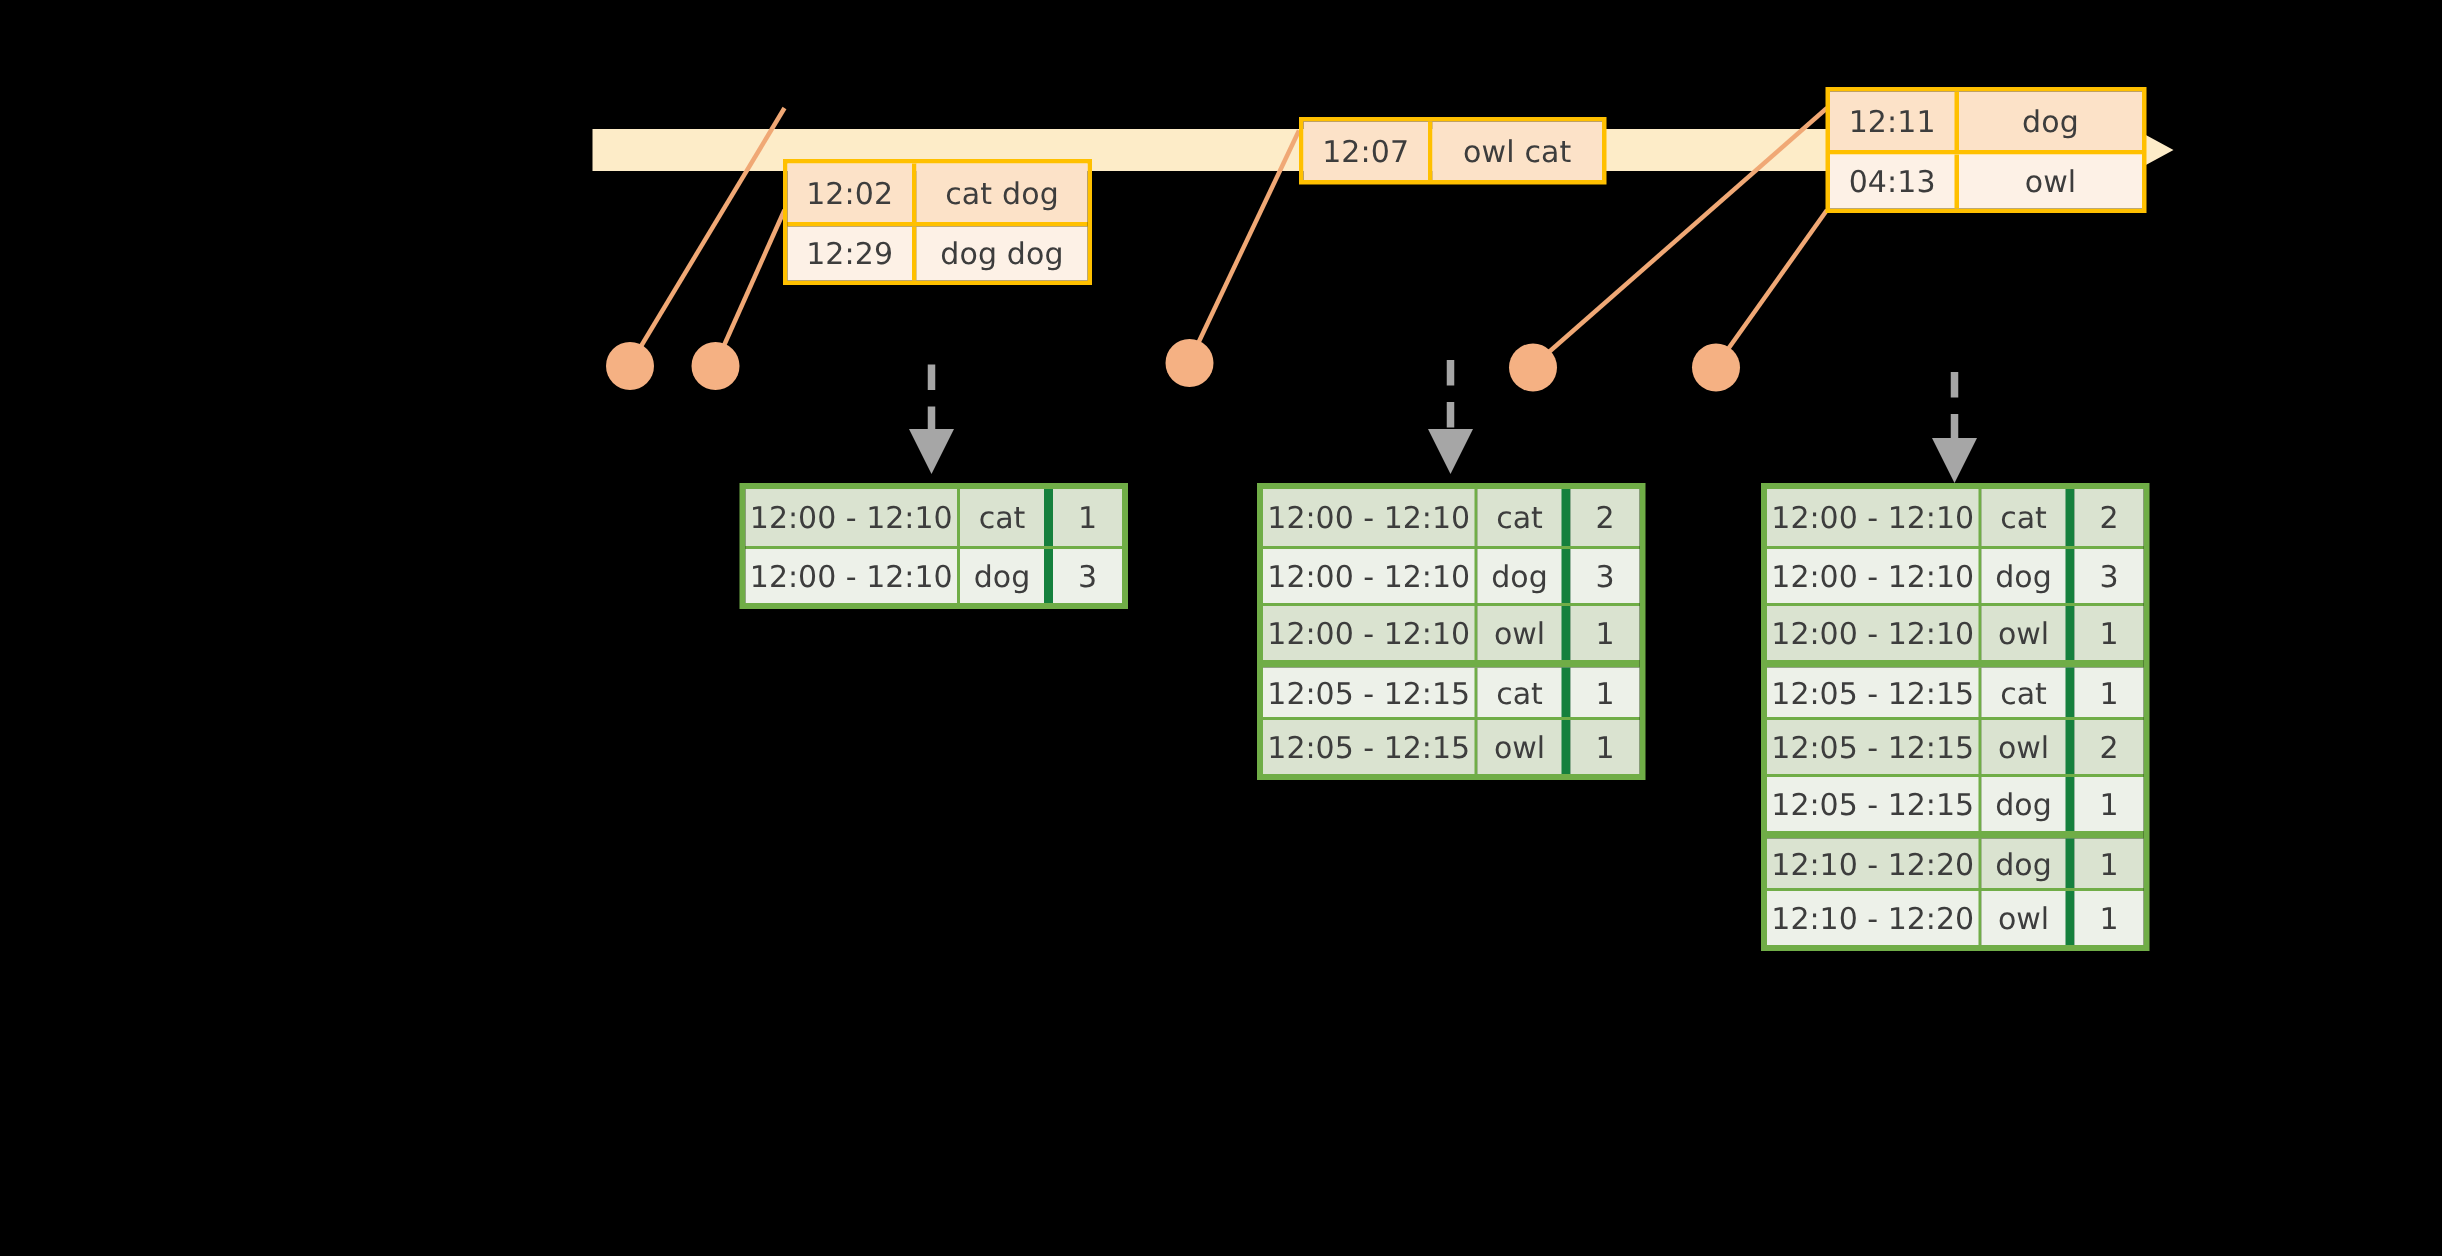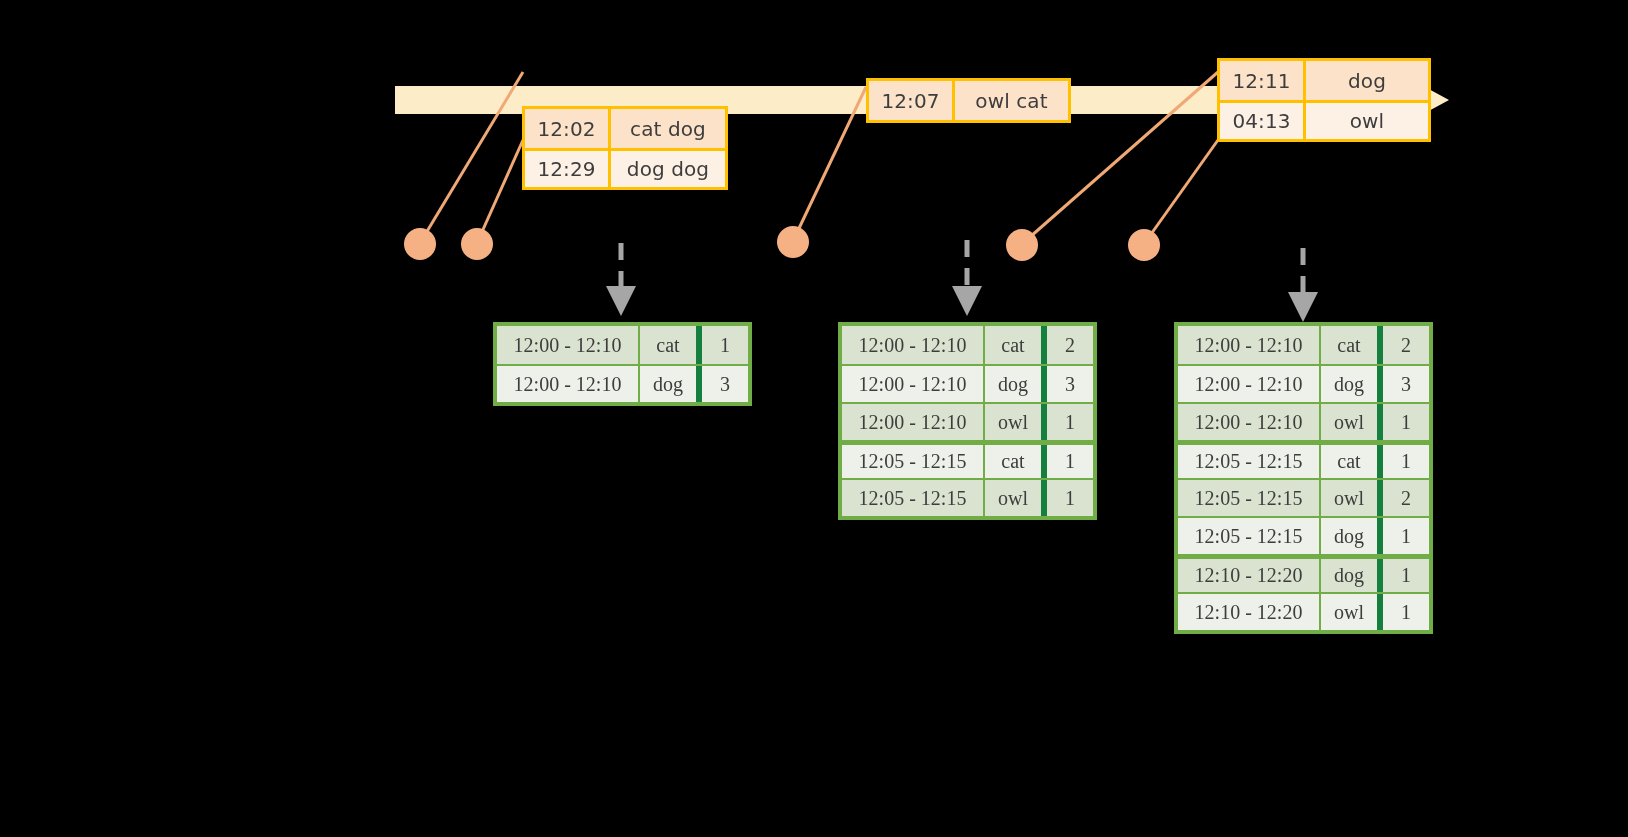--- a/index.html
+++ b/index.html
@@ -21,21 +21,21 @@
   .evt-cell{
     display:flex;align-items:center;justify-content:center;
     font-size:20px;color:#3d3d3d;box-sizing:border-box;
     letter-spacing:.1px;
   }
   .evt-cell.time{width:86px;border-right:3px solid #FFC000;}
   .evt-cell.val{flex:1;}
 
   
   .rtable{position:absolute;z-index:3;border:4px solid #70AD47;box-sizing:border-box;
-          display:flex;flex-direction:column;font-family:Liberation Serif, serif;}
+          display:flex;flex-direction:column;}
   .rrow{display:flex;height:38px;box-sizing:border-box;}
   .rrow + .rrow{border-top:2px solid #70AD47;}
   .rrow.grp{border-top-width:5px;}
   .rrow.a .rcell{background:#DAE3D0;}
   .rrow.b .rcell{background:#EDF1E9;}
   .rcell{display:flex;align-items:center;justify-content:center;
          font-size:20px;color:#3d3d3d;box-sizing:border-box;}
   .rcell.win{flex:1;border-right:2px solid #70AD47;}
   .rcell.key{width:62px;border-right:6px solid #15803d;}
   .rcell.cnt{width:46px;}

